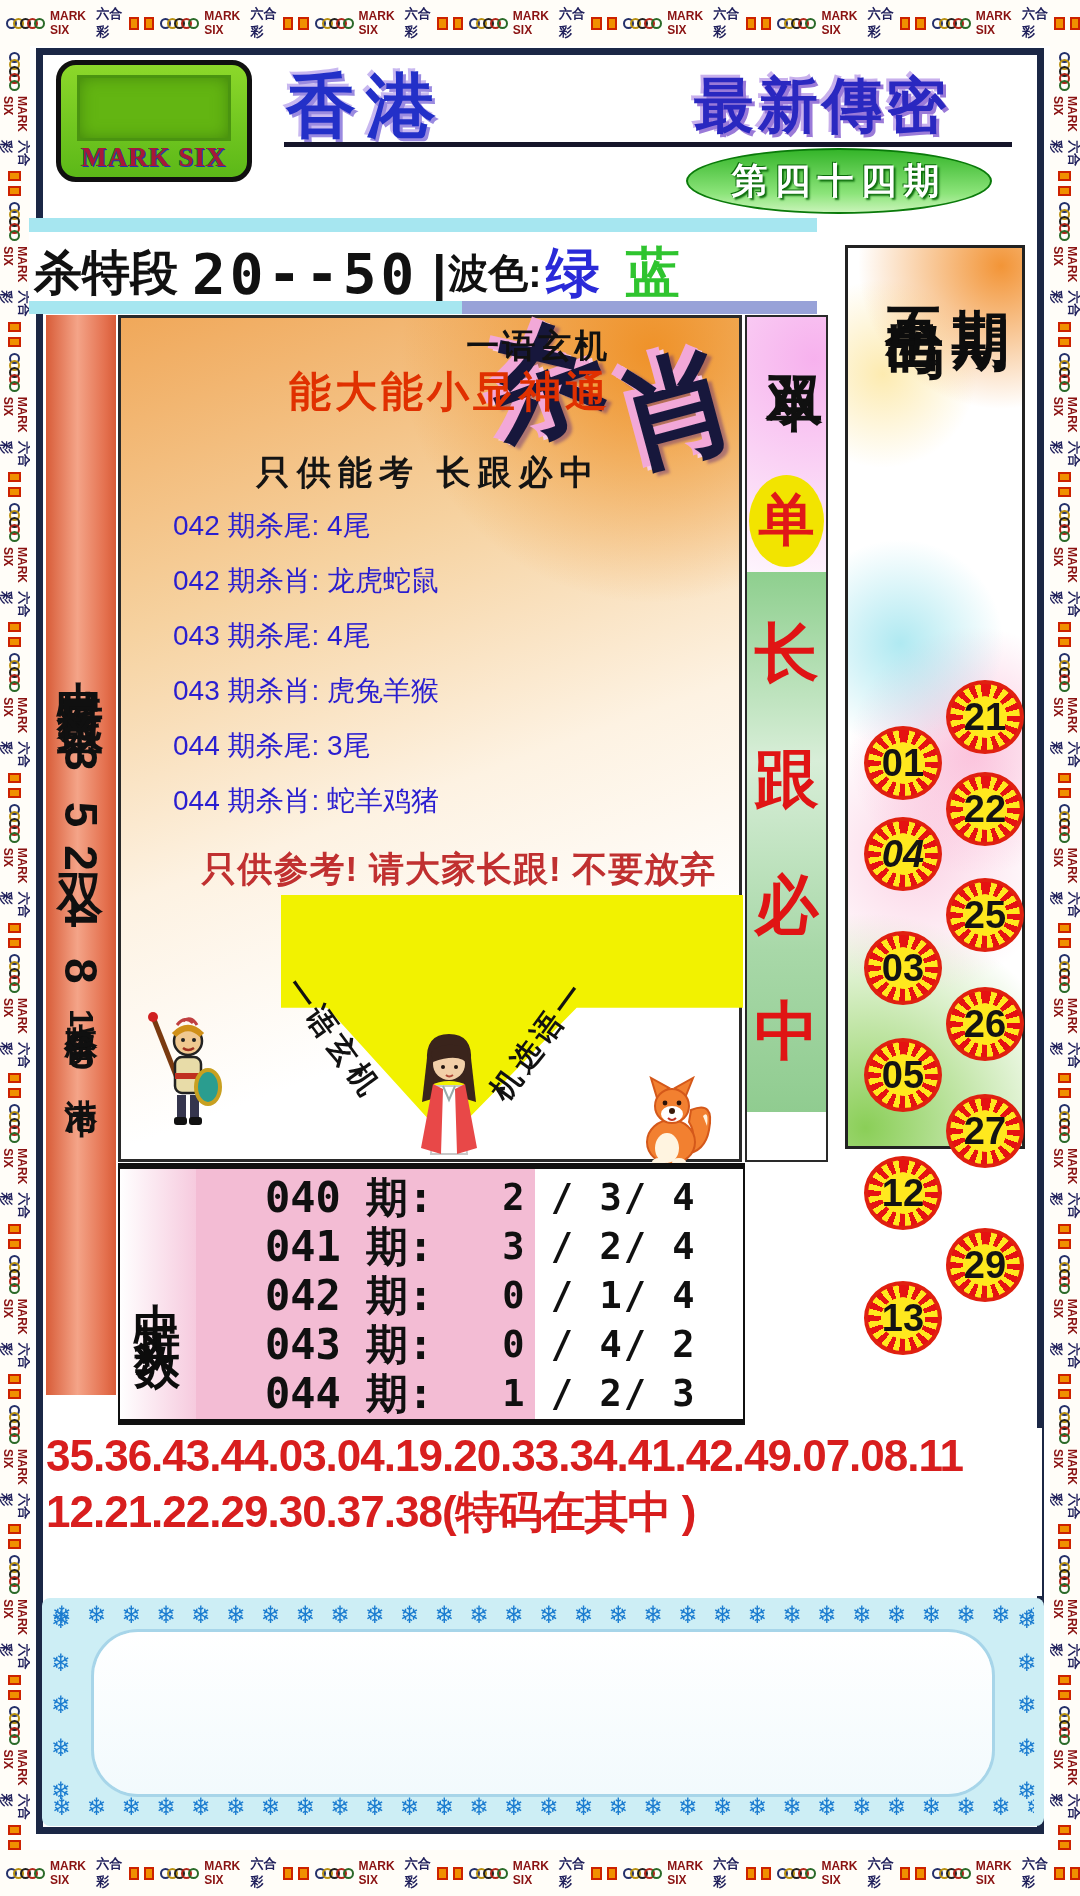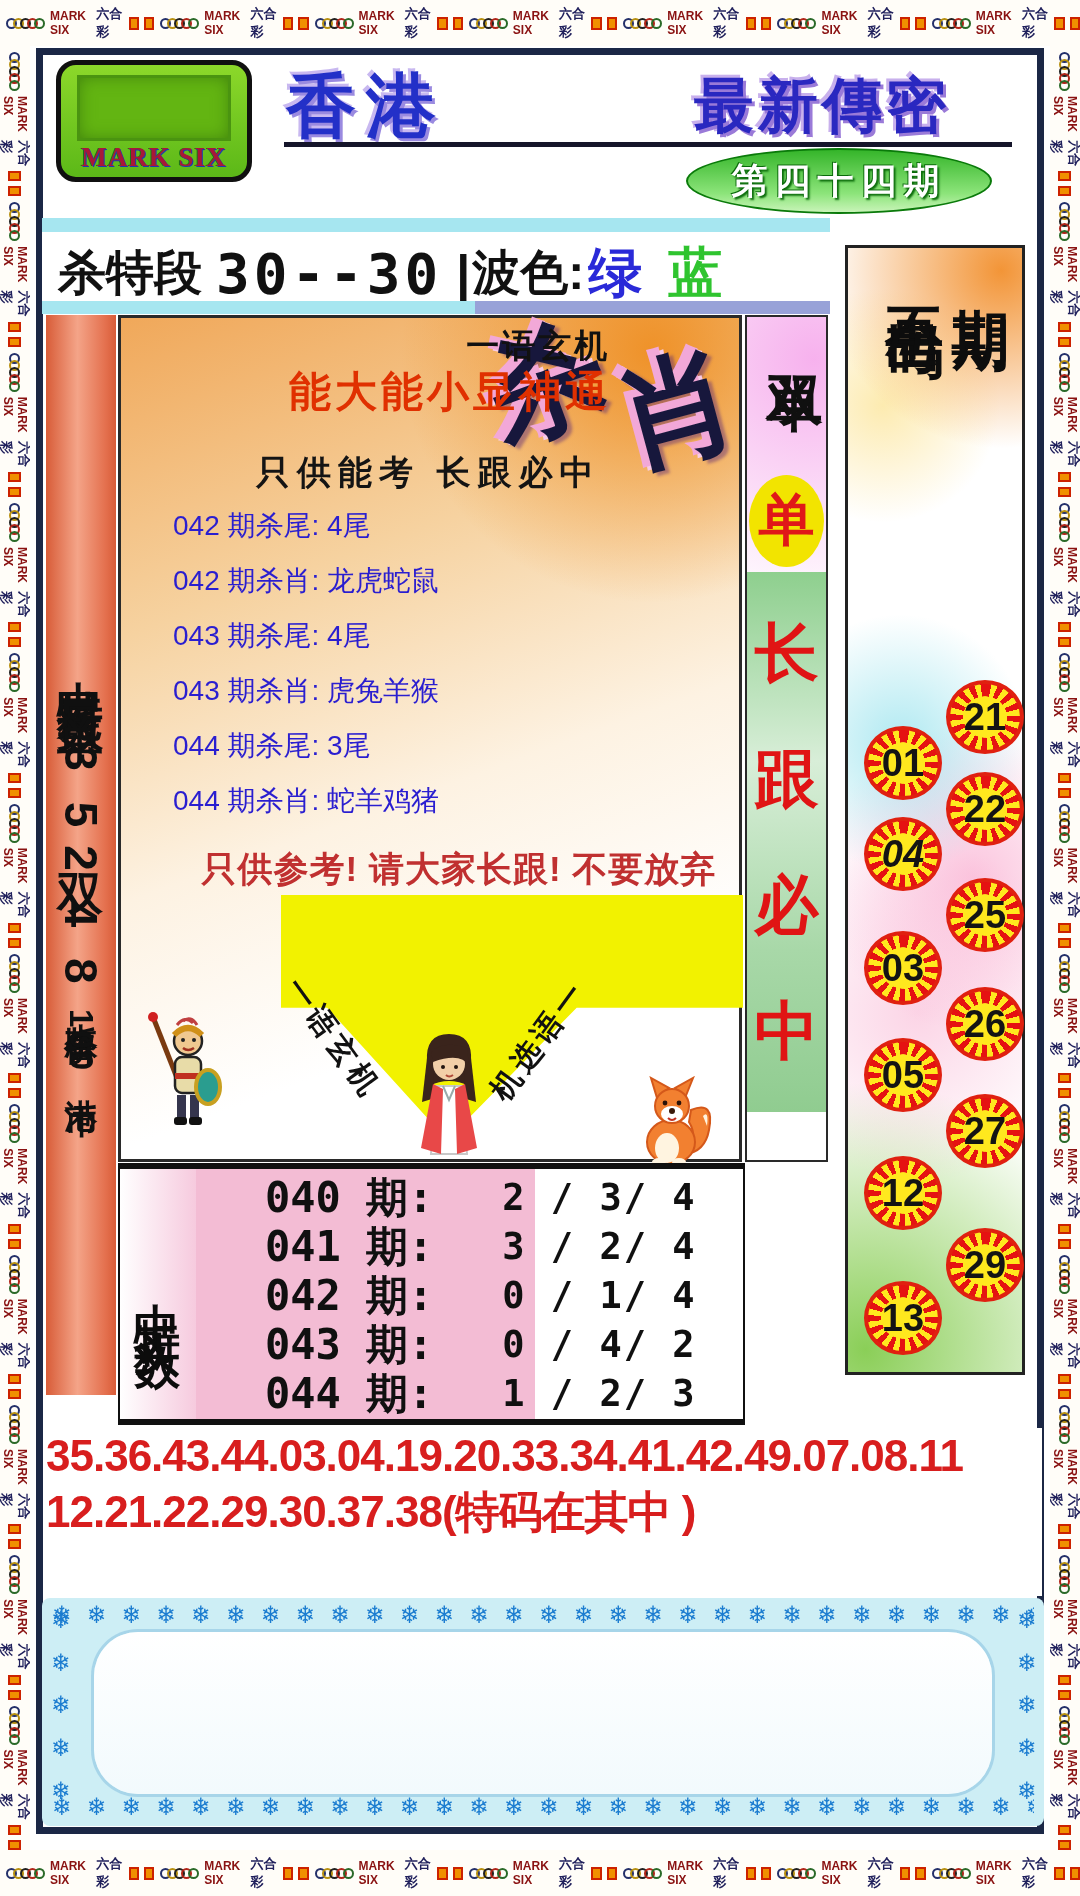--- a/index.html
+++ b/index.html
@@ -44,29 +44,29 @@
   #main-title{position:absolute;left:694px;top:66px;font-size:60px;font-weight:bold;color:#2a28c0;
         letter-spacing:4px;text-shadow:3px 3px 0 #9a7ad8,-3px -3px 0 #c8b0ec;}
   #head-underline{position:absolute;left:284px;top:142px;width:728px;height:5px;background:#15152a;}
   #issue{position:absolute;left:686px;top:148px;width:302px;height:62px;border-radius:50%;
         background:linear-gradient(#35b52a,#8ce47a 70%,#c8f4b8);border:2px solid #0a7a0a;
         display:flex;align-items:center;justify-content:center;
         font-size:36px;font-weight:bold;color:#ffffff;letter-spacing:7px;
         text-shadow:2px 2px 2px #0a6a0a,-1px -1px 0 #0a6a0a;}
 
   
-  #kill-row{position:absolute;left:42px;top:218px;width:788px;height:96px;box-sizing:border-box;
-        background:#ffffff;border-top:14px solid #a6e6f0;display:flex;align-items:center;padding-left:16px;}
+  #kill-row{position:absolute;left:29px;top:218px;width:788px;height:96px;box-sizing:border-box;
+        background:#ffffff;border-top:14px solid #a6e6f0;display:flex;align-items:center;padding-left:5px;}
   #kill-row::after{content:"";position:absolute;left:0;bottom:0;width:100%;height:13px;
         background:linear-gradient(90deg,#a6e6f0 0 55%,#98a2d8 55%);}
   .kr-label{font-size:48px;font-weight:bold;color:#111;}
   .kr-range{font-size:56px;font-weight:bold;color:#111;font-family:"DejaVu Sans Mono",monospace;
         letter-spacing:4px;margin:0 14px;}
   .kr-sep{font-size:50px;font-weight:bold;color:#111;margin-right:2px;}
-  .kr-wave{font-size:48px;font-weight:bold;color:#111;}
+  .kr-wave{font-size:40px;font-weight:bold;color:#111;}
   .kr-green{font-size:54px;font-weight:bold;color:#2a2ad8;margin-left:4px;}
   .kr-blue{font-size:54px;font-weight:bold;color:#2fc42f;margin-left:26px;}
 
   
   #sidebar-left{position:absolute;left:46px;top:315px;width:70px;height:1080px;box-sizing:border-box;
         background:linear-gradient(to right,#d85c38,#f4a488 45%,#e4704e 85%,#d85c38),
                    radial-gradient(circle at 50% 100%,#c83818,transparent 40%);
         writing-mode:vertical-rl;text-orientation:mixed;text-align:center;padding-top:14px;}
   #sidebar-left .sl-main{font-size:46px;font-weight:bold;color:#101010;letter-spacing:9px;line-height:70px;}
   #sidebar-left .sl-price{font-size:33px;font-weight:bold;color:#101010;letter-spacing:3px;line-height:70px;}
@@ -110,21 +110,21 @@
   #oe-header{margin-top:14px;text-align:center;font-size:56px;font-weight:bold;color:#101010;line-height:62px;
         writing-mode:vertical-rl;text-orientation:upright;width:100%;}
   #oe-pick{position:absolute;left:2px;top:158px;width:75px;height:92px;border-radius:50%;background:#f2e400;
         display:flex;align-items:center;justify-content:center;font-size:56px;font-weight:bold;color:#e01818;}
   #oe-strip{position:absolute;left:0;top:255px;width:100%;height:540px;
         background:linear-gradient(180deg,#8ecf8e,#d8eed8 35%,#a8d8a8 70%,#90cc90);
         display:flex;flex-direction:column;align-items:center;justify-content:space-around;padding:18px 0;box-sizing:border-box;}
   #oe-strip span{font-size:64px;font-weight:bold;color:#e01414;}
 
   
-  #sidebar-right{position:absolute;left:845px;top:245px;width:180px;height:1130px;box-sizing:border-box;
+  #sidebar-right{position:absolute;left:845px;top:245px;width:180px;height:904px;box-sizing:border-box;
         border:3px solid #222;
         background:
           radial-gradient(circle at 88% 2%,rgba(240,130,20,.85),rgba(240,130,20,0) 16%),
           radial-gradient(circle at 20% 14%,rgba(250,210,80,.45),transparent 12%),
           radial-gradient(circle at 30% 44%,rgba(110,215,230,.55),transparent 20%),
           radial-gradient(circle at 72% 56%,rgba(248,150,195,.55),transparent 24%),
           radial-gradient(circle at 40% 68%,rgba(248,170,205,.5),transparent 22%),
           radial-gradient(circle at 10% 98%,rgba(118,198,58,.85),transparent 24%),
           #ffffff;}
   #sb-title{position:absolute;top:14px;right:8px;writing-mode:vertical-rl;text-orientation:upright;
@@ -694,21 +694,21 @@
     <div class="screen"></div>
     <div class="logo-text">MARK SIX</div>
   </div>
   <div id="region">香港</div>
   <div id="main-title">最新傳密</div>
   <div id="head-underline"></div>
   <div id="issue">第四十四期</div>
 
   <div id="kill-row">
     <span class="kr-label">杀特段</span>
-    <span class="kr-range">30--30</span>
+    <span class="kr-range">20--50</span>
     <span class="kr-sep">|</span>
     <span class="kr-wave">波色:</span>
     <span class="kr-green">绿</span>
     <span class="kr-blue">蓝</span>
   </div>
 
   <div id="sidebar-left">
     <span class="sl-main">中特尾数单1 3 5双2 4 8</span>
     <span class="sl-price">本版售价100港币</span>
   </div>

